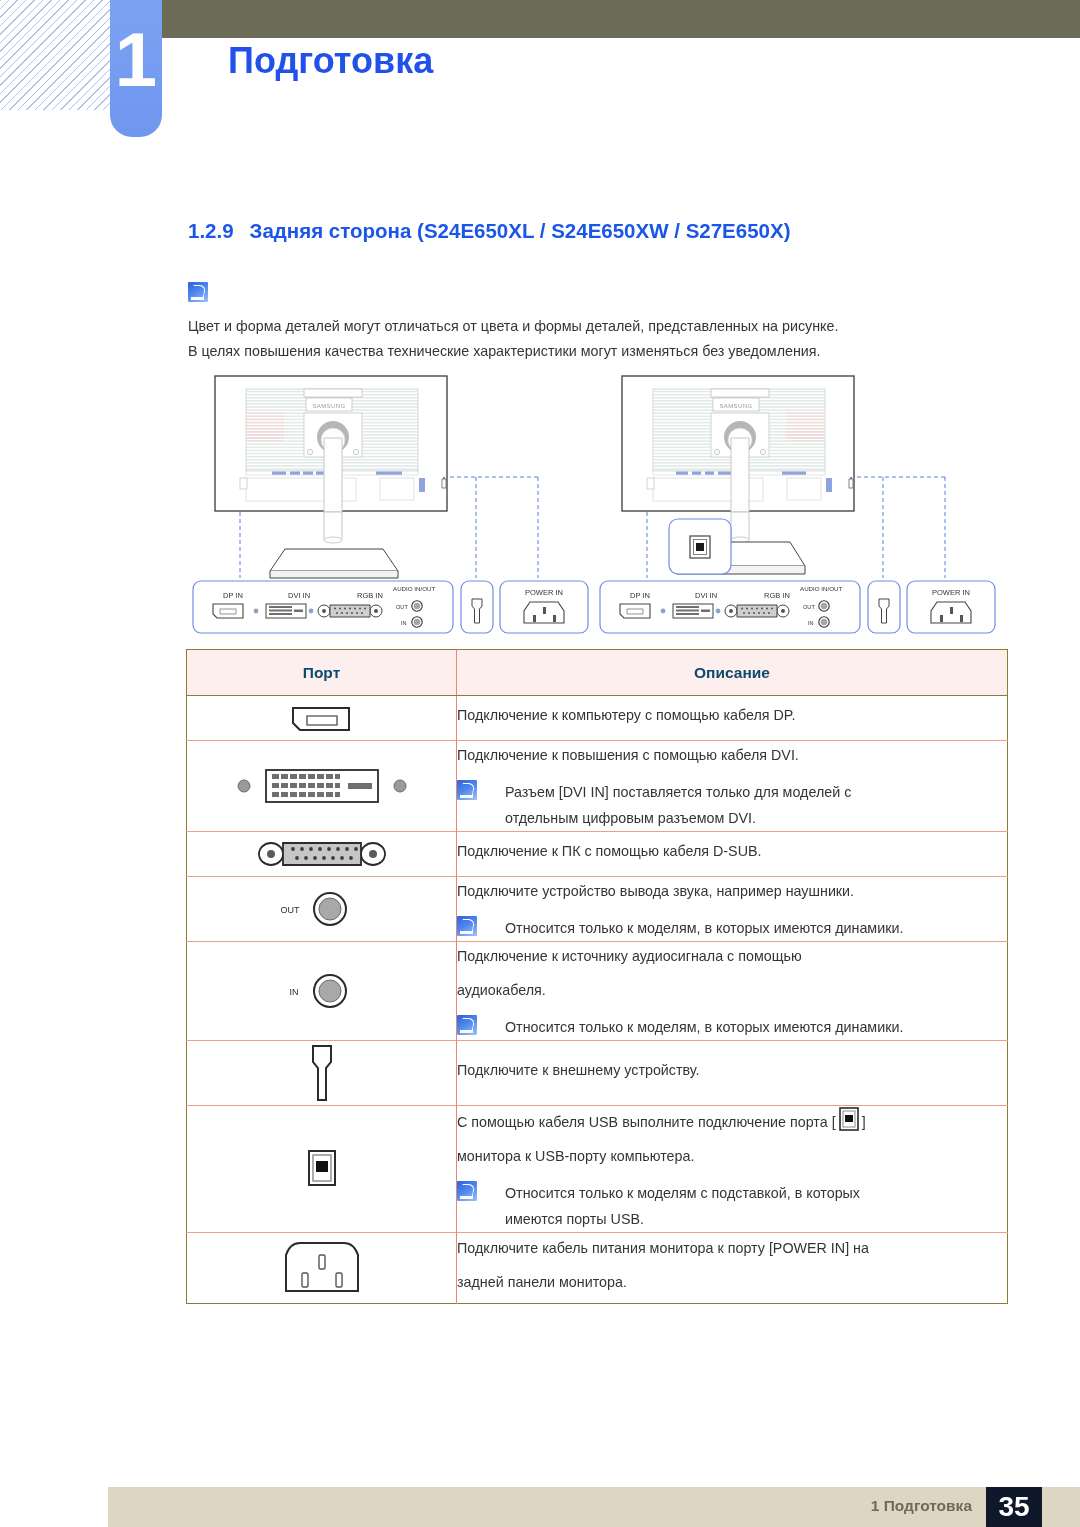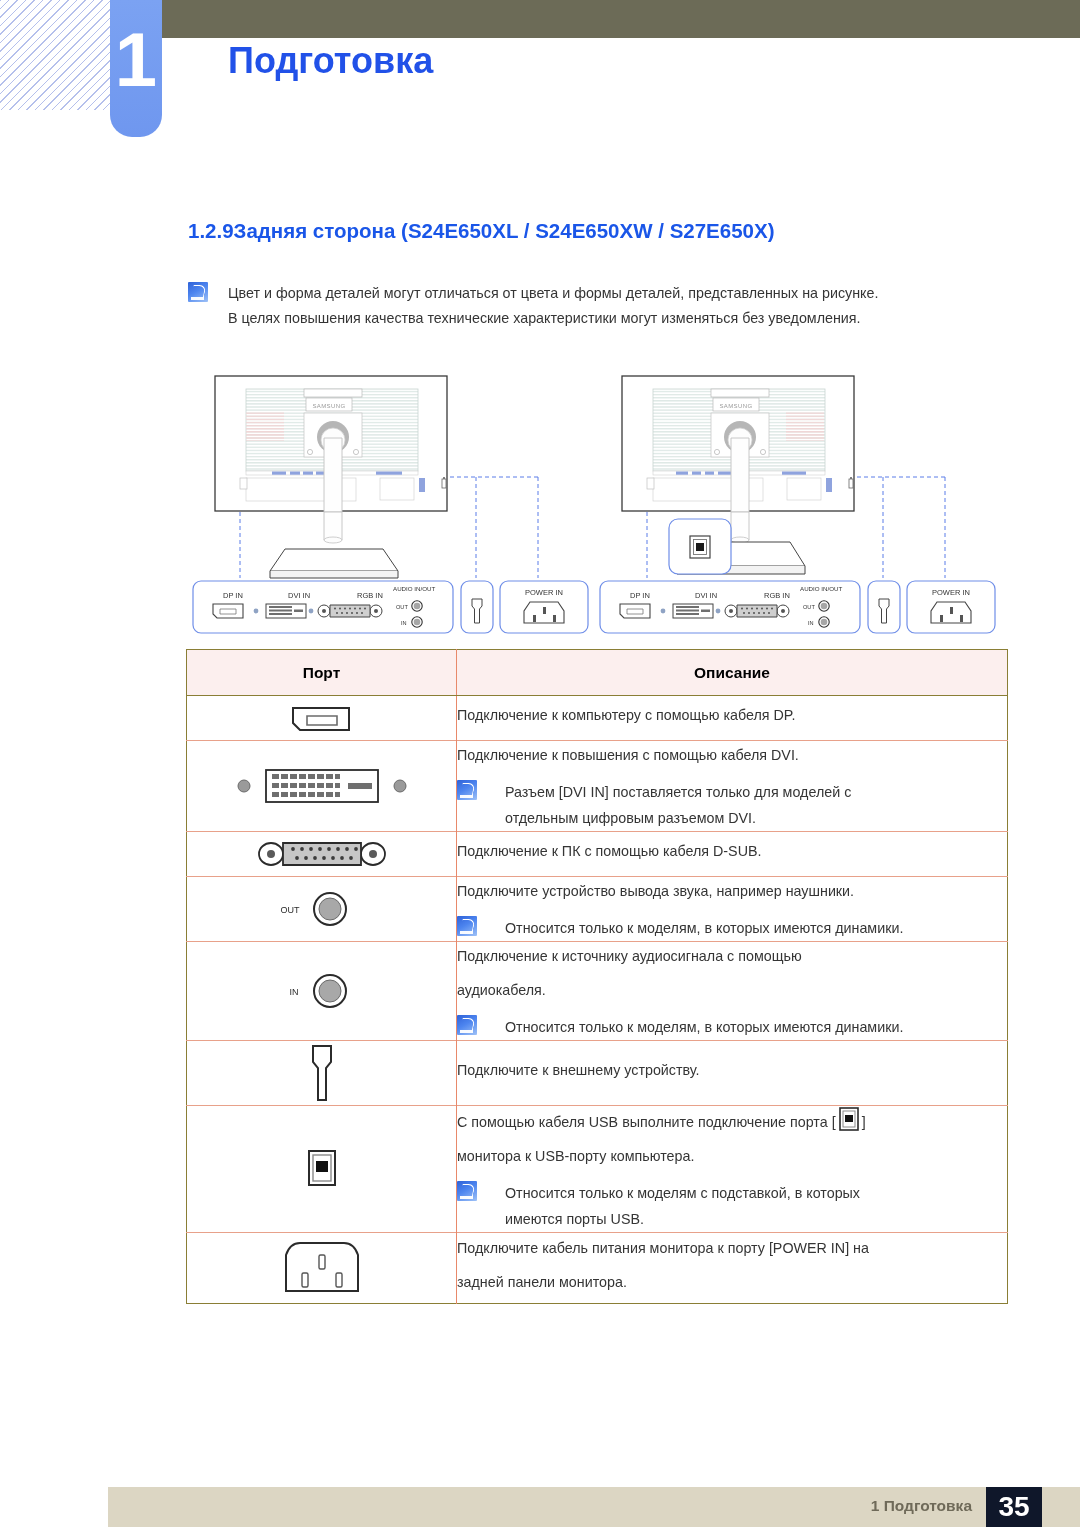--- a/index.html
+++ b/index.html
@@ -42,41 +42,41 @@
     position:absolute; left:228px; top:40px;
     color:#2151e8; font-size:36px; font-weight:bold;
     letter-spacing:0px;
   }
 
   
   .sec-heading {
     position:absolute; left:188px; top:219px;
     color:#1a56e8; font-size:20.5px; font-weight:bold; white-space:nowrap;
   }
-  .sec-num { }
+  .sec-num { margin-right:16px; }
 
   
   .note-block { position:absolute; left:188px; top:281px; width:820px; }
   .note-icon {
     width:20px; height:20px; display:inline-block; vertical-align:top;
     position:relative;
     background:linear-gradient(150deg,#2f62d8 0%,#4d85ef 45%,#9fc2f7 100%);
     border-radius:1px; flex:0 0 20px; margin-top:1px;
   }
   .note-icon::after{
     content:""; position:absolute; left:4px; top:3px; width:12px; height:13px;
     border:1.4px solid #ffffff; border-radius:0 7px 0 2px;
     border-left:none; border-bottom:none;
     transform:skewX(-12deg);
   }
   .note-icon::before{
     content:""; position:absolute; left:3px; bottom:2px; width:13px; height:3px;
     background:#ffffff; opacity:.95;
   }
-  .note-rows { display:flex; gap:20px; }
+  .note-rows { display:flex; gap:12px;flex-direction:column; }
   .note-lines { font-size:14.3px; color:#353535; line-height:25px; }
   .note-lines div { white-space:nowrap; }
 
   
   #diagrams { position:absolute; left:180px; top:358px; width:840px; height:275px; }
   .mon { position:absolute; top:8px; width:420px; height:275px; }
   .mon.left { left:0; }
   .mon.right { left:410px; }
 
   svg { display:block; }
@@ -87,21 +87,21 @@
     border-collapse:collapse;
     border-top:1.6px solid #8a7e35;
     border-bottom:1.6px solid #8a7e35;
     border-left:1px solid #8a7e35;
     border-right:1px solid #8a7e35;
     table-layout:fixed;
   }
   #port-table td, #port-table th { vertical-align:middle; padding:0; }
   thead th {
     background:#fcefee; height:46px;
-    color:#000000; font-size:15.5px; font-weight:bold;
+    color:#0c4a6e; font-size:15.5px; font-weight:bold;
     border-bottom:1.6px solid #8a7e35;
   }
   thead th.c1 { width:270px; border-right:1px solid #e8896a; }
   tbody td.c1 {
     width:270px; border-right:1px solid #e8896a;
     text-align:center;
   }
   tbody tr { border-top:1px solid #e8a18a; }
   tbody tr:first-child { border-top:none; }
   tbody td.c2 { padding:14px 20px 14px 24px; }

